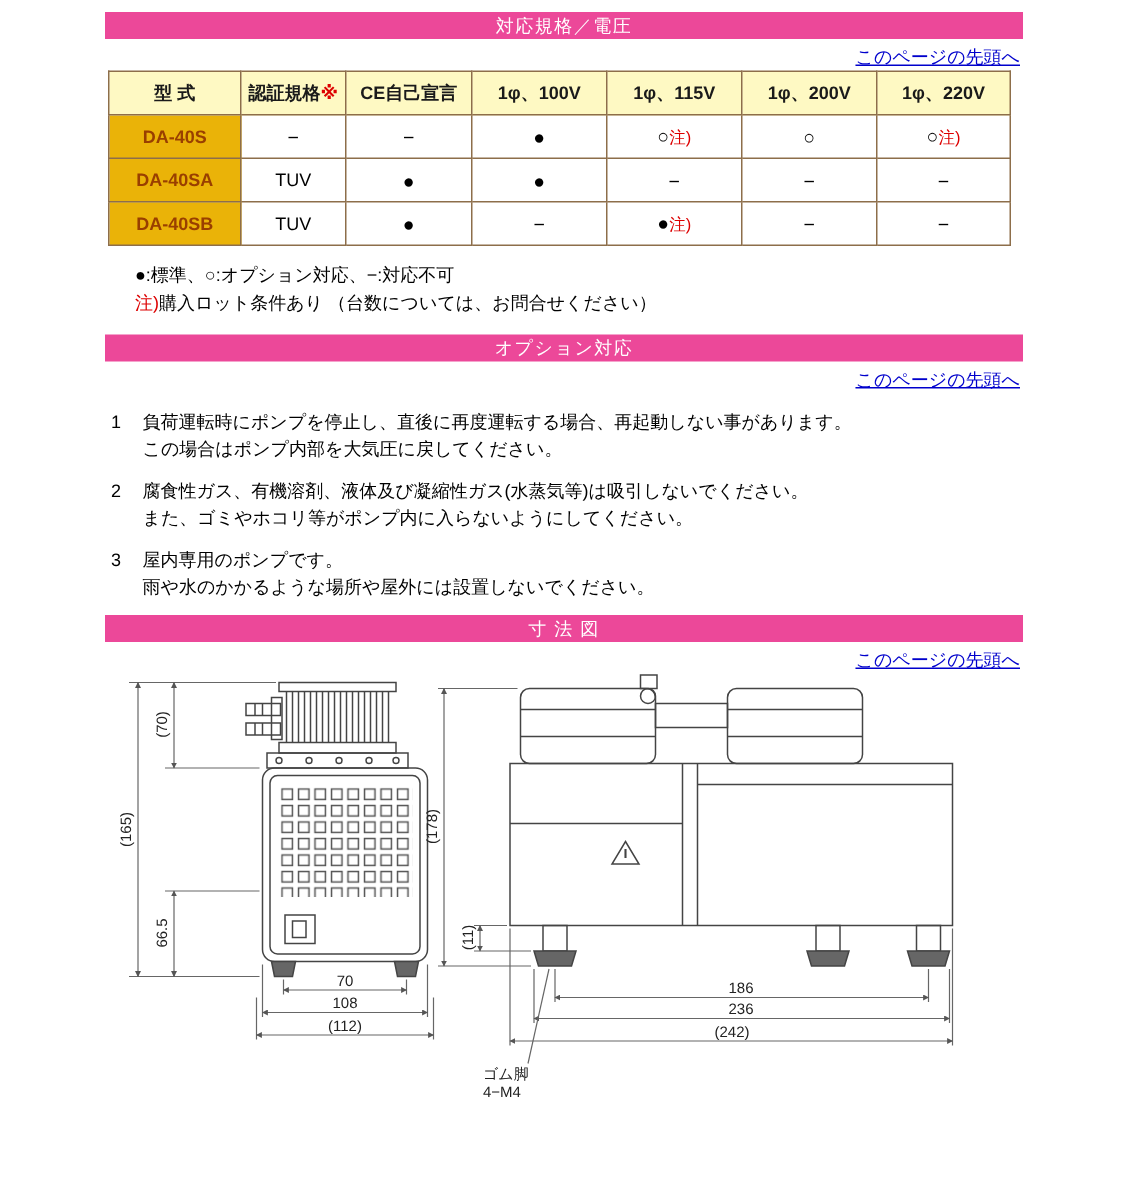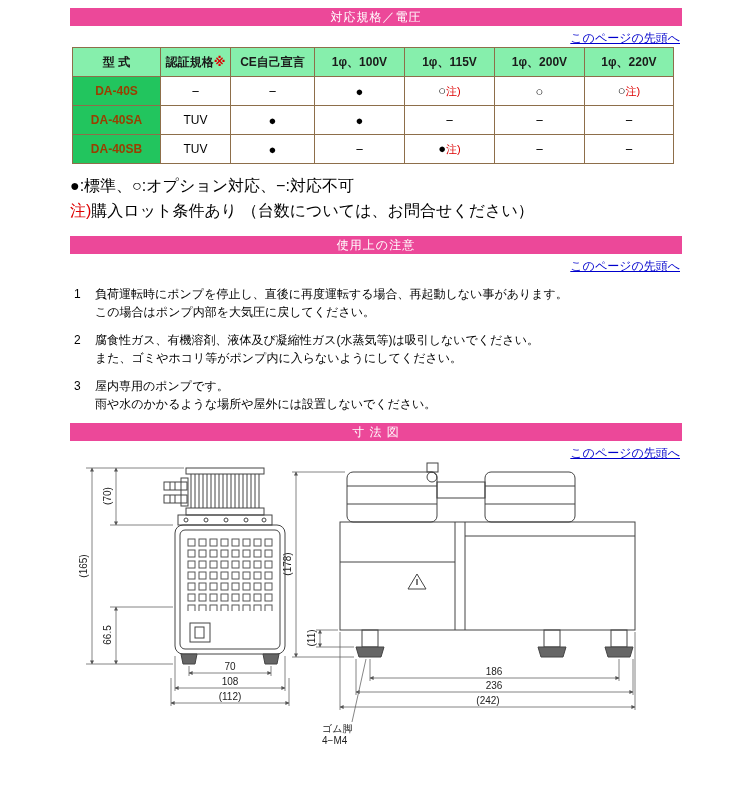--- a/index.html
+++ b/index.html
@@ -11,27 +11,27 @@
   .content { position:relative; width:612px; margin:8px 0 0 70px; }
   .bar {
     height:18px; line-height:18px; background:#ec4899; color:#fff;
     font-size:12px; text-align:center; letter-spacing:1px;
   }
   .toplink-row { text-align:right; font-size:12px; margin:4px 2px 2px 0; height:15px; }
   .toplink-row a { color:#0000cc; text-decoration:underline; cursor:pointer; }
 
   table.spec { border-collapse:collapse; table-layout:fixed; width:601px; margin:2px 0 0 2px; font-size:12px; }
   .spec th, .spec td { border:1px solid #8d6e4a; text-align:center; vertical-align:middle; height:29px; padding:0; }
-  .spec th { background:#86efac; font-weight:bold; color:#1a1a1a; }
-  .spec td.model { background:#22c55e; color:#993f00; font-weight:bold; }
+  .spec th { background:#fef9c3; font-weight:bold; color:#1a1a1a; }
+  .spec td.model { background:#eab308; color:#993f00; font-weight:bold; }
   .sym { font-size:13px; }
   .note-mark { font-size:11px; }
   .red { color:#dd0000; }
 
-  .legend { font-size:16px; margin:10px 0 0 0; line-height:1.55; white-space:nowrap; }
+  .legend { font-size:12px; margin:10px 0 0 20px; line-height:1.55; white-space:nowrap; }
 
   .cautions { margin-top:12px; }
   .notes { margin-top:12px; }
   .note-item { display:flex; font-size:12px; line-height:1.5; margin:0 0 10px 4px; }
   .note-num { width:21px; flex:none; }
   .note-lines { flex:1; white-space:nowrap; }
 
   .dim-section { }
   .drawing { position:relative; width:612px; height:292px; margin-top:2px; }
   svg text { font-size:10px; fill:#222; font-family:"Liberation Sans","DejaVu Sans",sans-serif; }
@@ -100,21 +100,21 @@
   </tbody>
     </table>
 
   <div class="legend">
     <div>●:標準、○:オプション対応、−:対応不可</div>
     <div><span class="red">注)</span><span>購入ロット条件あり （台数については、お問合せください）</span></div>
   </div>
 
   <div class="cautions">
     <div class="bar">
-      <span>使用上の注意</span>
+      <span>オプション対応</span>
     </div>
     <div class="toplink-row">
       <a href="#">このページの先頭へ</a>
     </div>
     <div class="notes">
       <div class="note-item">
         <div class="note-num">1</div>
         <div class="note-lines">
           <div>負荷運転時にポンプを停止し、直後に再度運転する場合、再起動しない事があります。</div>
           <div>この場合はポンプ内部を大気圧に戻してください。</div>

